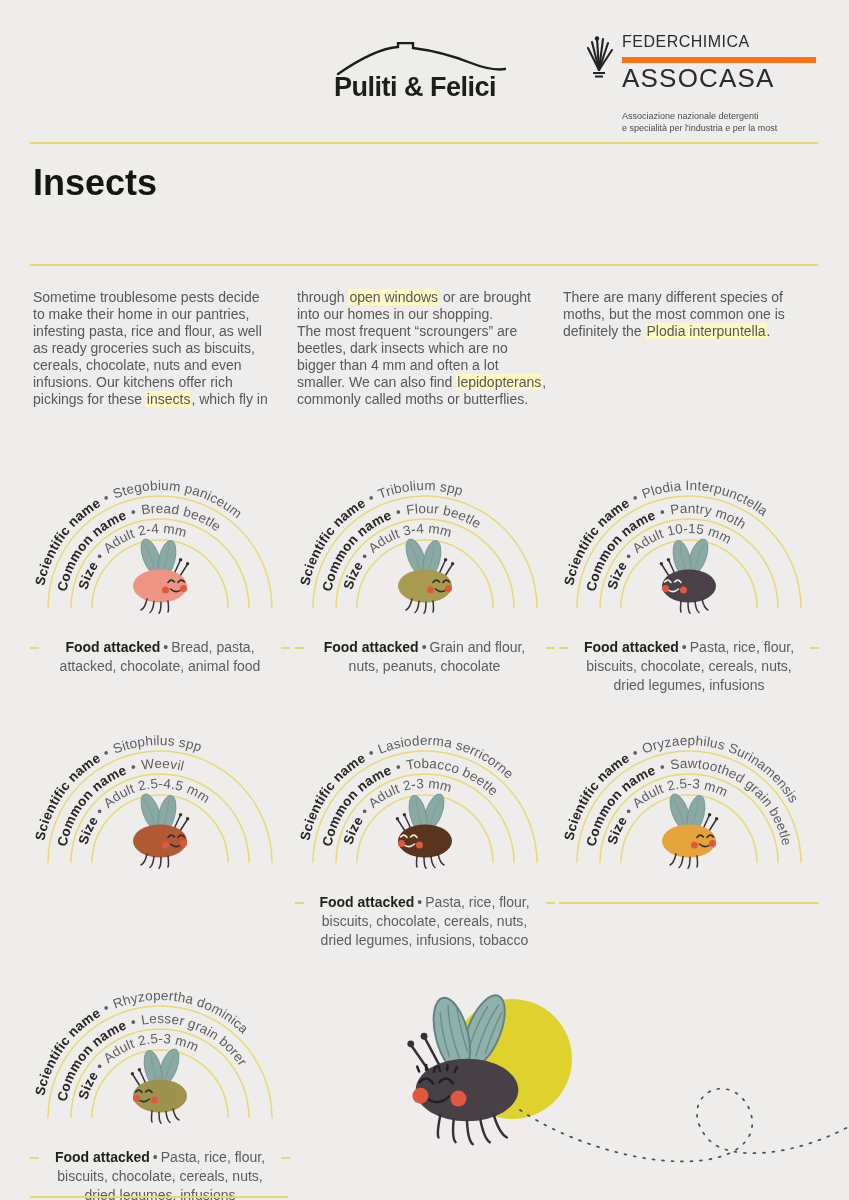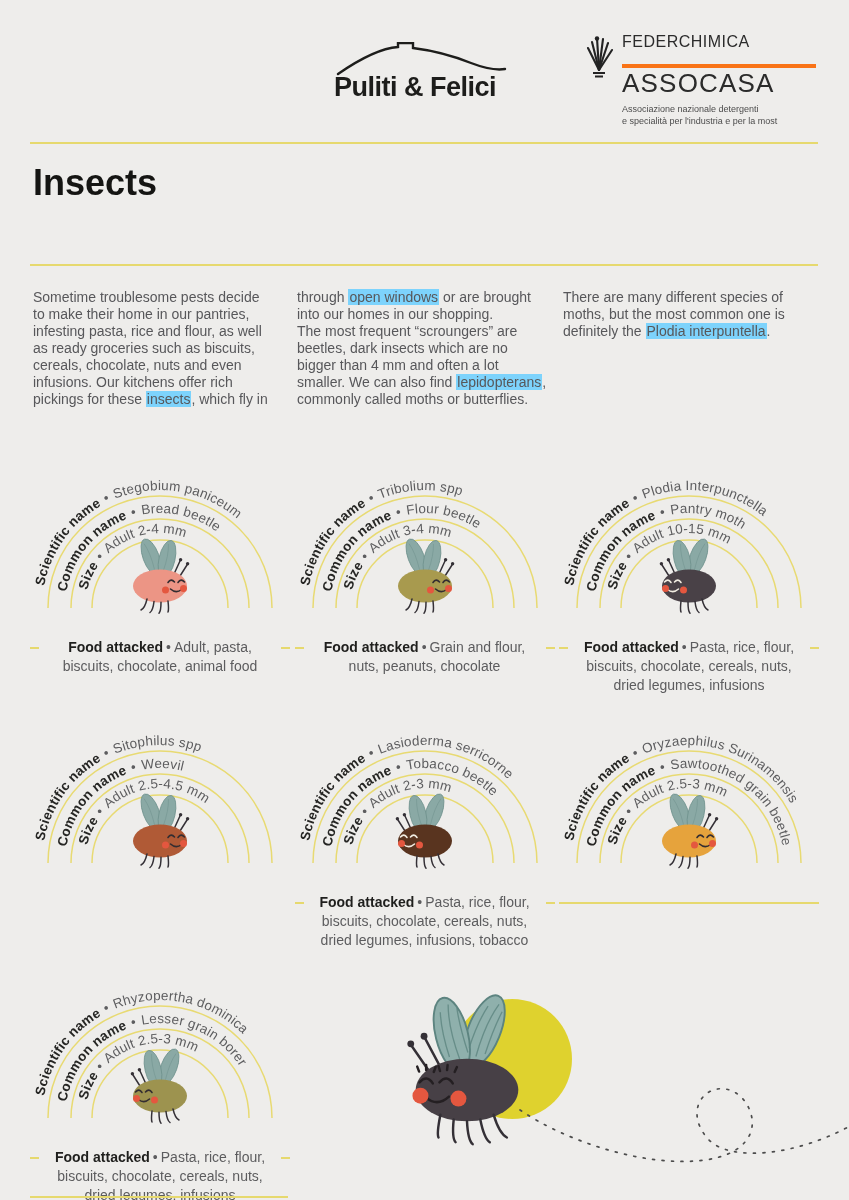--- a/index.html
+++ b/index.html
@@ -6,35 +6,35 @@
   .page{position:relative;width:849px;height:1200px;margin:0 auto;background:#eeedeb;
         overflow:hidden;font-family:"Liberation Sans",sans-serif;color:#1d1d1b;}
 
   
   .brand{position:absolute;left:334px;top:42px;width:175px;}
   .brand svg{display:block;}
   .brand-text{font-size:27px;font-weight:bold;letter-spacing:-0.5px;color:#1d1d1b;margin-top:-6px;}
   .org{position:absolute;left:584px;top:33px;width:232px;}
   .org-eagle{position:absolute;left:0;top:2px;}
   .org-right{margin-left:38px;}
-  .org-name{font-size:16px;letter-spacing:.5px;color:#2b2b2b;padding-bottom:13px;border-bottom:4px solid #f97316;}
+  .org-name{font-size:16px;letter-spacing:.5px;color:#2b2b2b;padding-bottom:6px;border-bottom:6px solid #f97316;}
   .org-sub{font-size:26px;letter-spacing:1.2px;color:#2b2b2b;}
-  .org-tag{font-size:9px;color:#4c4c4c;line-height:1.35;margin-top:4px;}
+  .org-tag{font-size:9px;color:#4c4c4c;line-height:1.35;margin-top:16px;}
 
   .rule{position:absolute;left:30px;right:31px;height:2px;background:#e6d96e;}
   .rule-1{top:142px;}
   .rule-2{top:264px;}
 
   
   .title{position:absolute;left:33px;top:162px;font-size:36px;line-height:42px;font-weight:bold;color:#151513;}
   .intro{position:absolute;top:289px;font-size:14px;line-height:17px;color:#57575a;white-space:pre-line;}
   .intro-1{left:33px;width:240px;}
   .intro-2{left:297px;width:252px;}
   .intro-3{left:563px;width:256px;}
-  .hl{background:#7dd3fc;padding:0 1px;}
+  .hl{background:#fef9c3;padding:0 1px;}
 
   
   .cards{position:absolute;left:30px;top:440px;width:789px;display:grid;
          grid-template-columns:repeat(3,260px);justify-content:space-between;
          grid-auto-rows:minmax(245px,auto);}
   .card{display:flex;flex-direction:column;align-items:center;}
   .cardsvg{display:block;width:260px;height:196px;}
   .arc{fill:none;stroke:#e8da72;stroke-width:1.5;}
   .tpath{fill:none;stroke:none;}
   .arctext{font-size:13.5px;fill:#5d5d5f;letter-spacing:.2px;}
@@ -155,21 +155,21 @@
         <path d="M8,-3.5 q3,-4.5 6.5,-0.5"></path>
         <path d="M18,-3.5 q3,-4.5 6.5,-0.5"></path>
         <path d="M10.5,3 q5.5,5 11,0.5"></path>
         <circle class="cheek" cx="5.5" cy="4" r="3.5"></circle>
         <circle class="cheek" cx="23.5" cy="2.5" r="3.5"></circle>
       </g>
     </g>
   </svg>
   <div class="food">
     <span class="fline"></span>
-    <p><b>Food attacked</b><span class="blt">•</span><span class="food-val">Adult, pasta, biscuits, chocolate, animal food</span></p>
+    <p><b>Food attacked</b><span class="blt">•</span><span class="food-val">Bread, pasta, attacked, chocolate, animal food</span></p>
     <span class="fline"></span>
   </div>
 </div>
       <div class="card">
   <svg class="cardsvg" viewBox="0 0 260 196">
     <path class="arc" d="M18,168 A112,112 0 0 1 242,168"></path>
     <path class="arc" d="M41,168 A89,89 0 0 1 219,168"></path>
     <path class="arc" d="M62,168 A68,68 0 0 1 198,168"></path>
     <path class="tpath" id="pa1" d="M12,168 A118,118 0 0 1 248,168"></path>
     <path class="tpath" id="pb1" d="M35,168 A95,95 0 0 1 225,168"></path>

